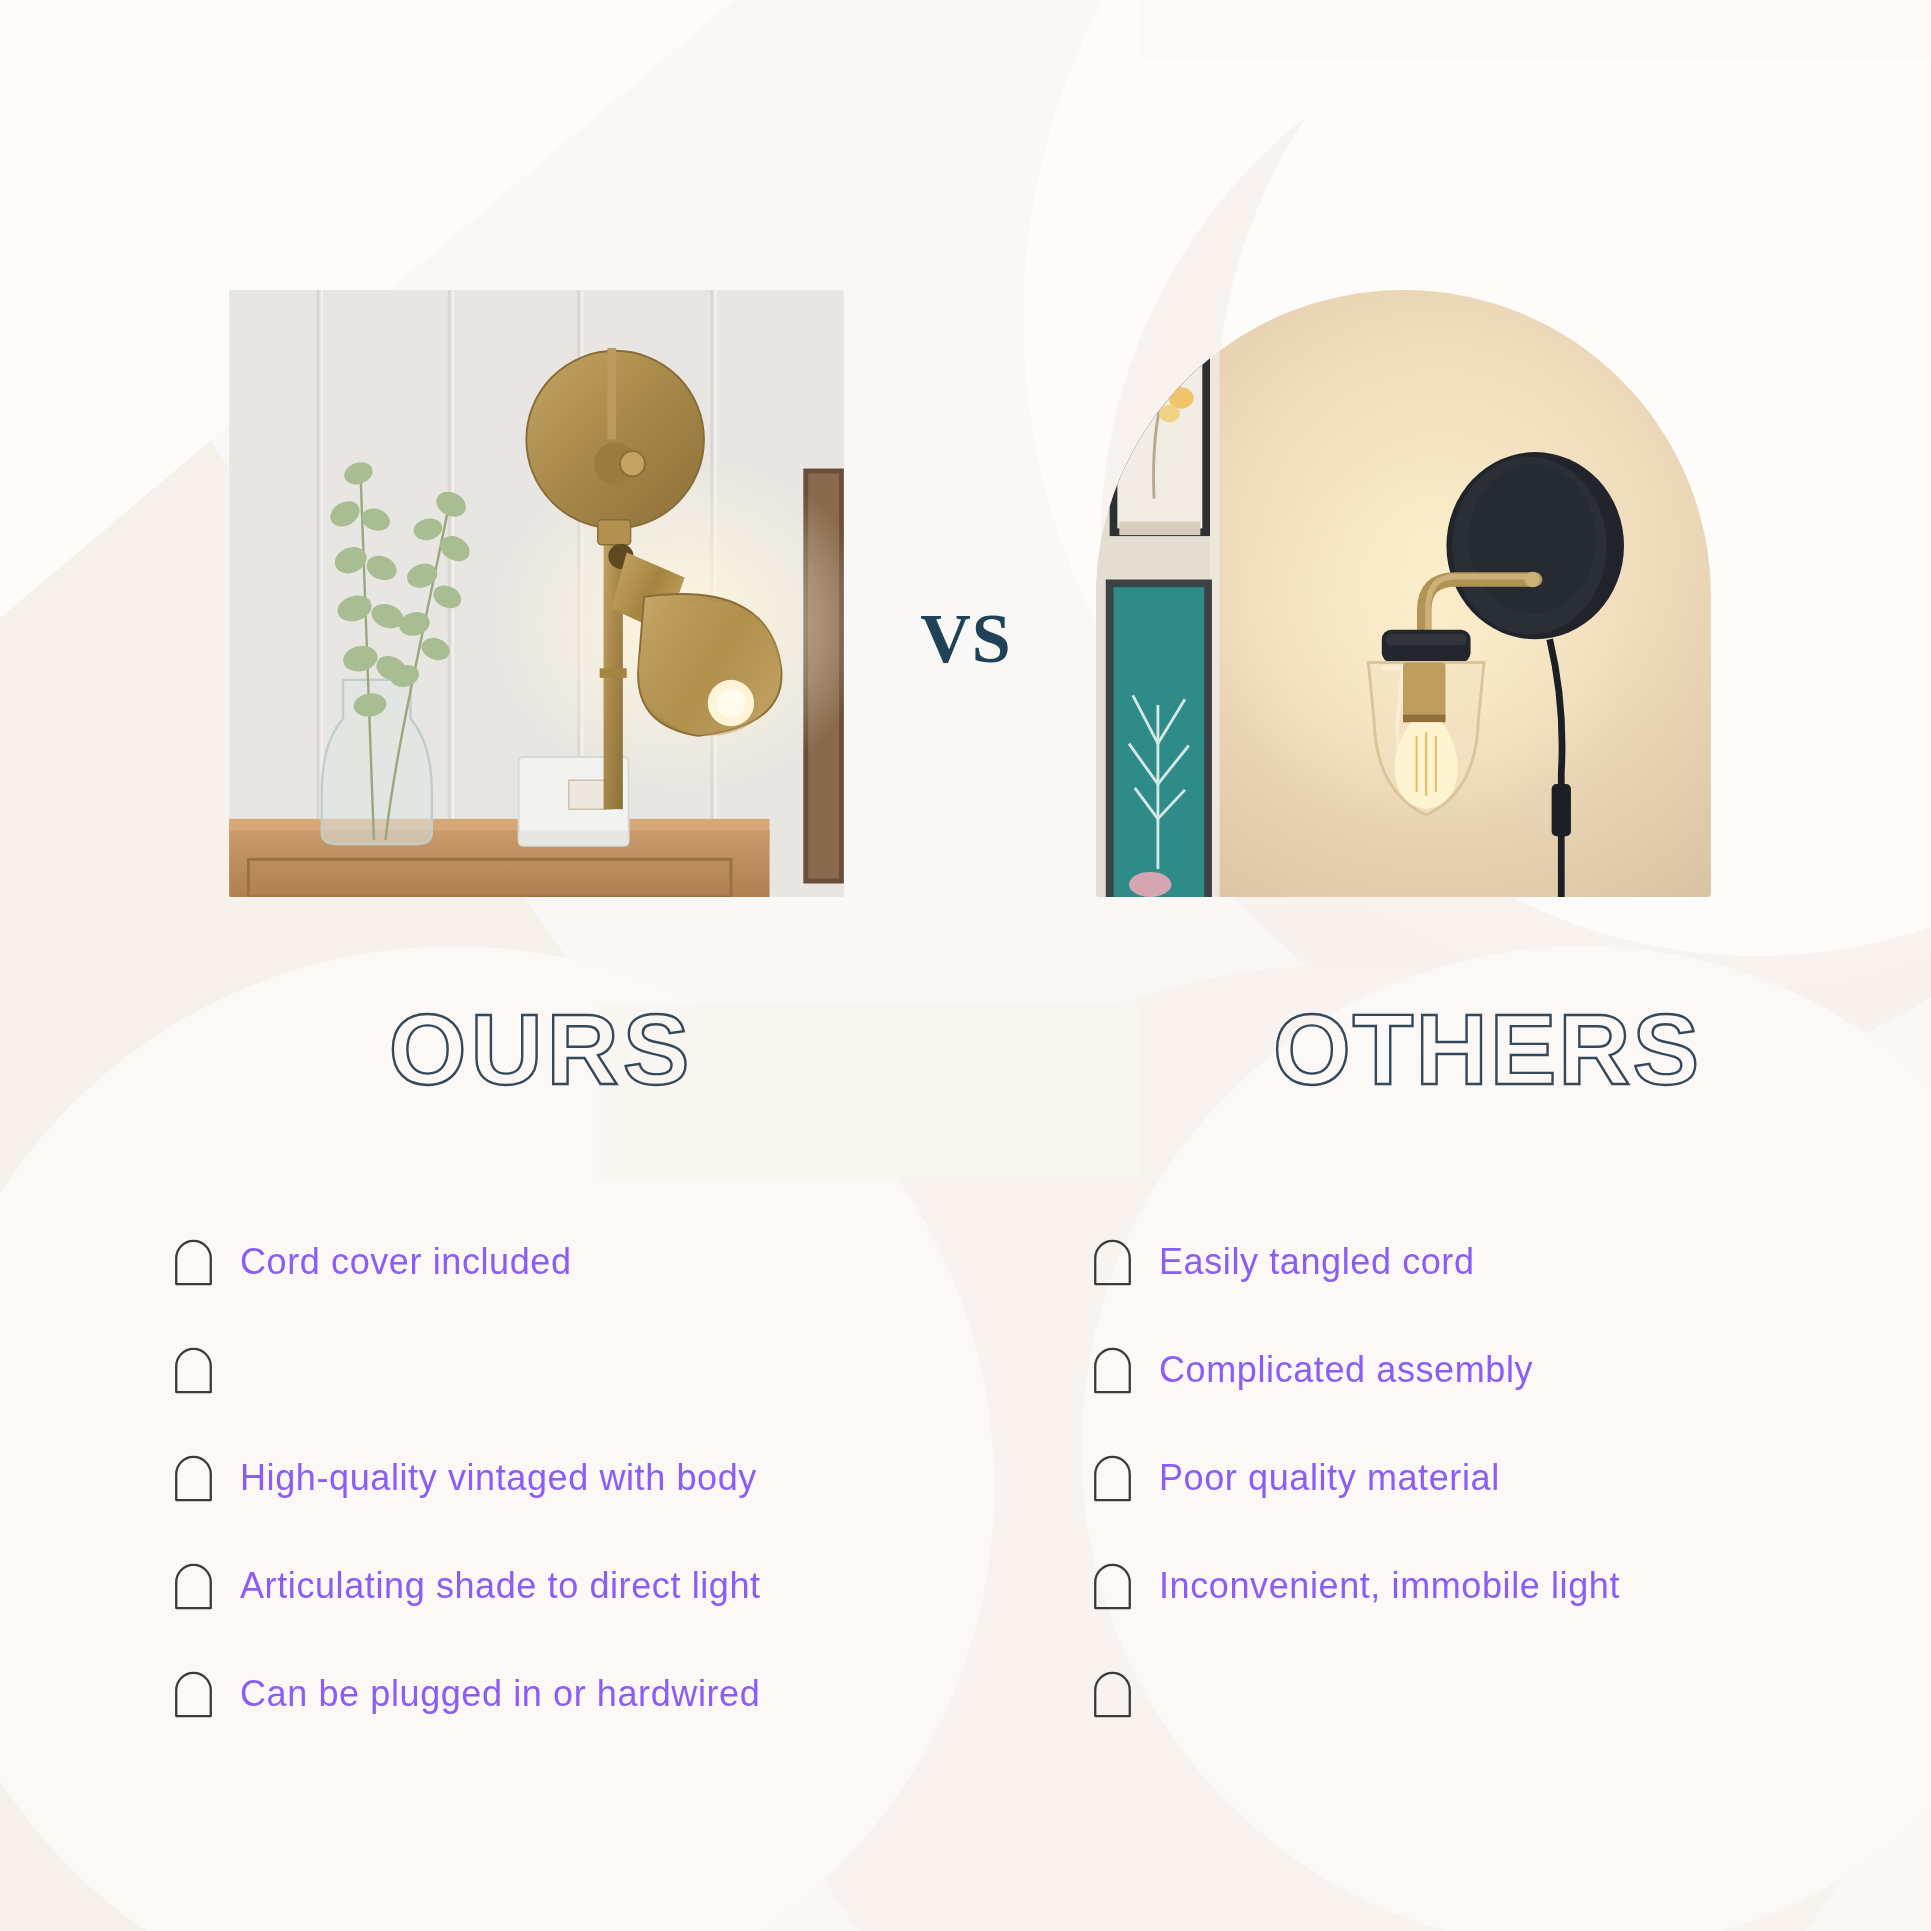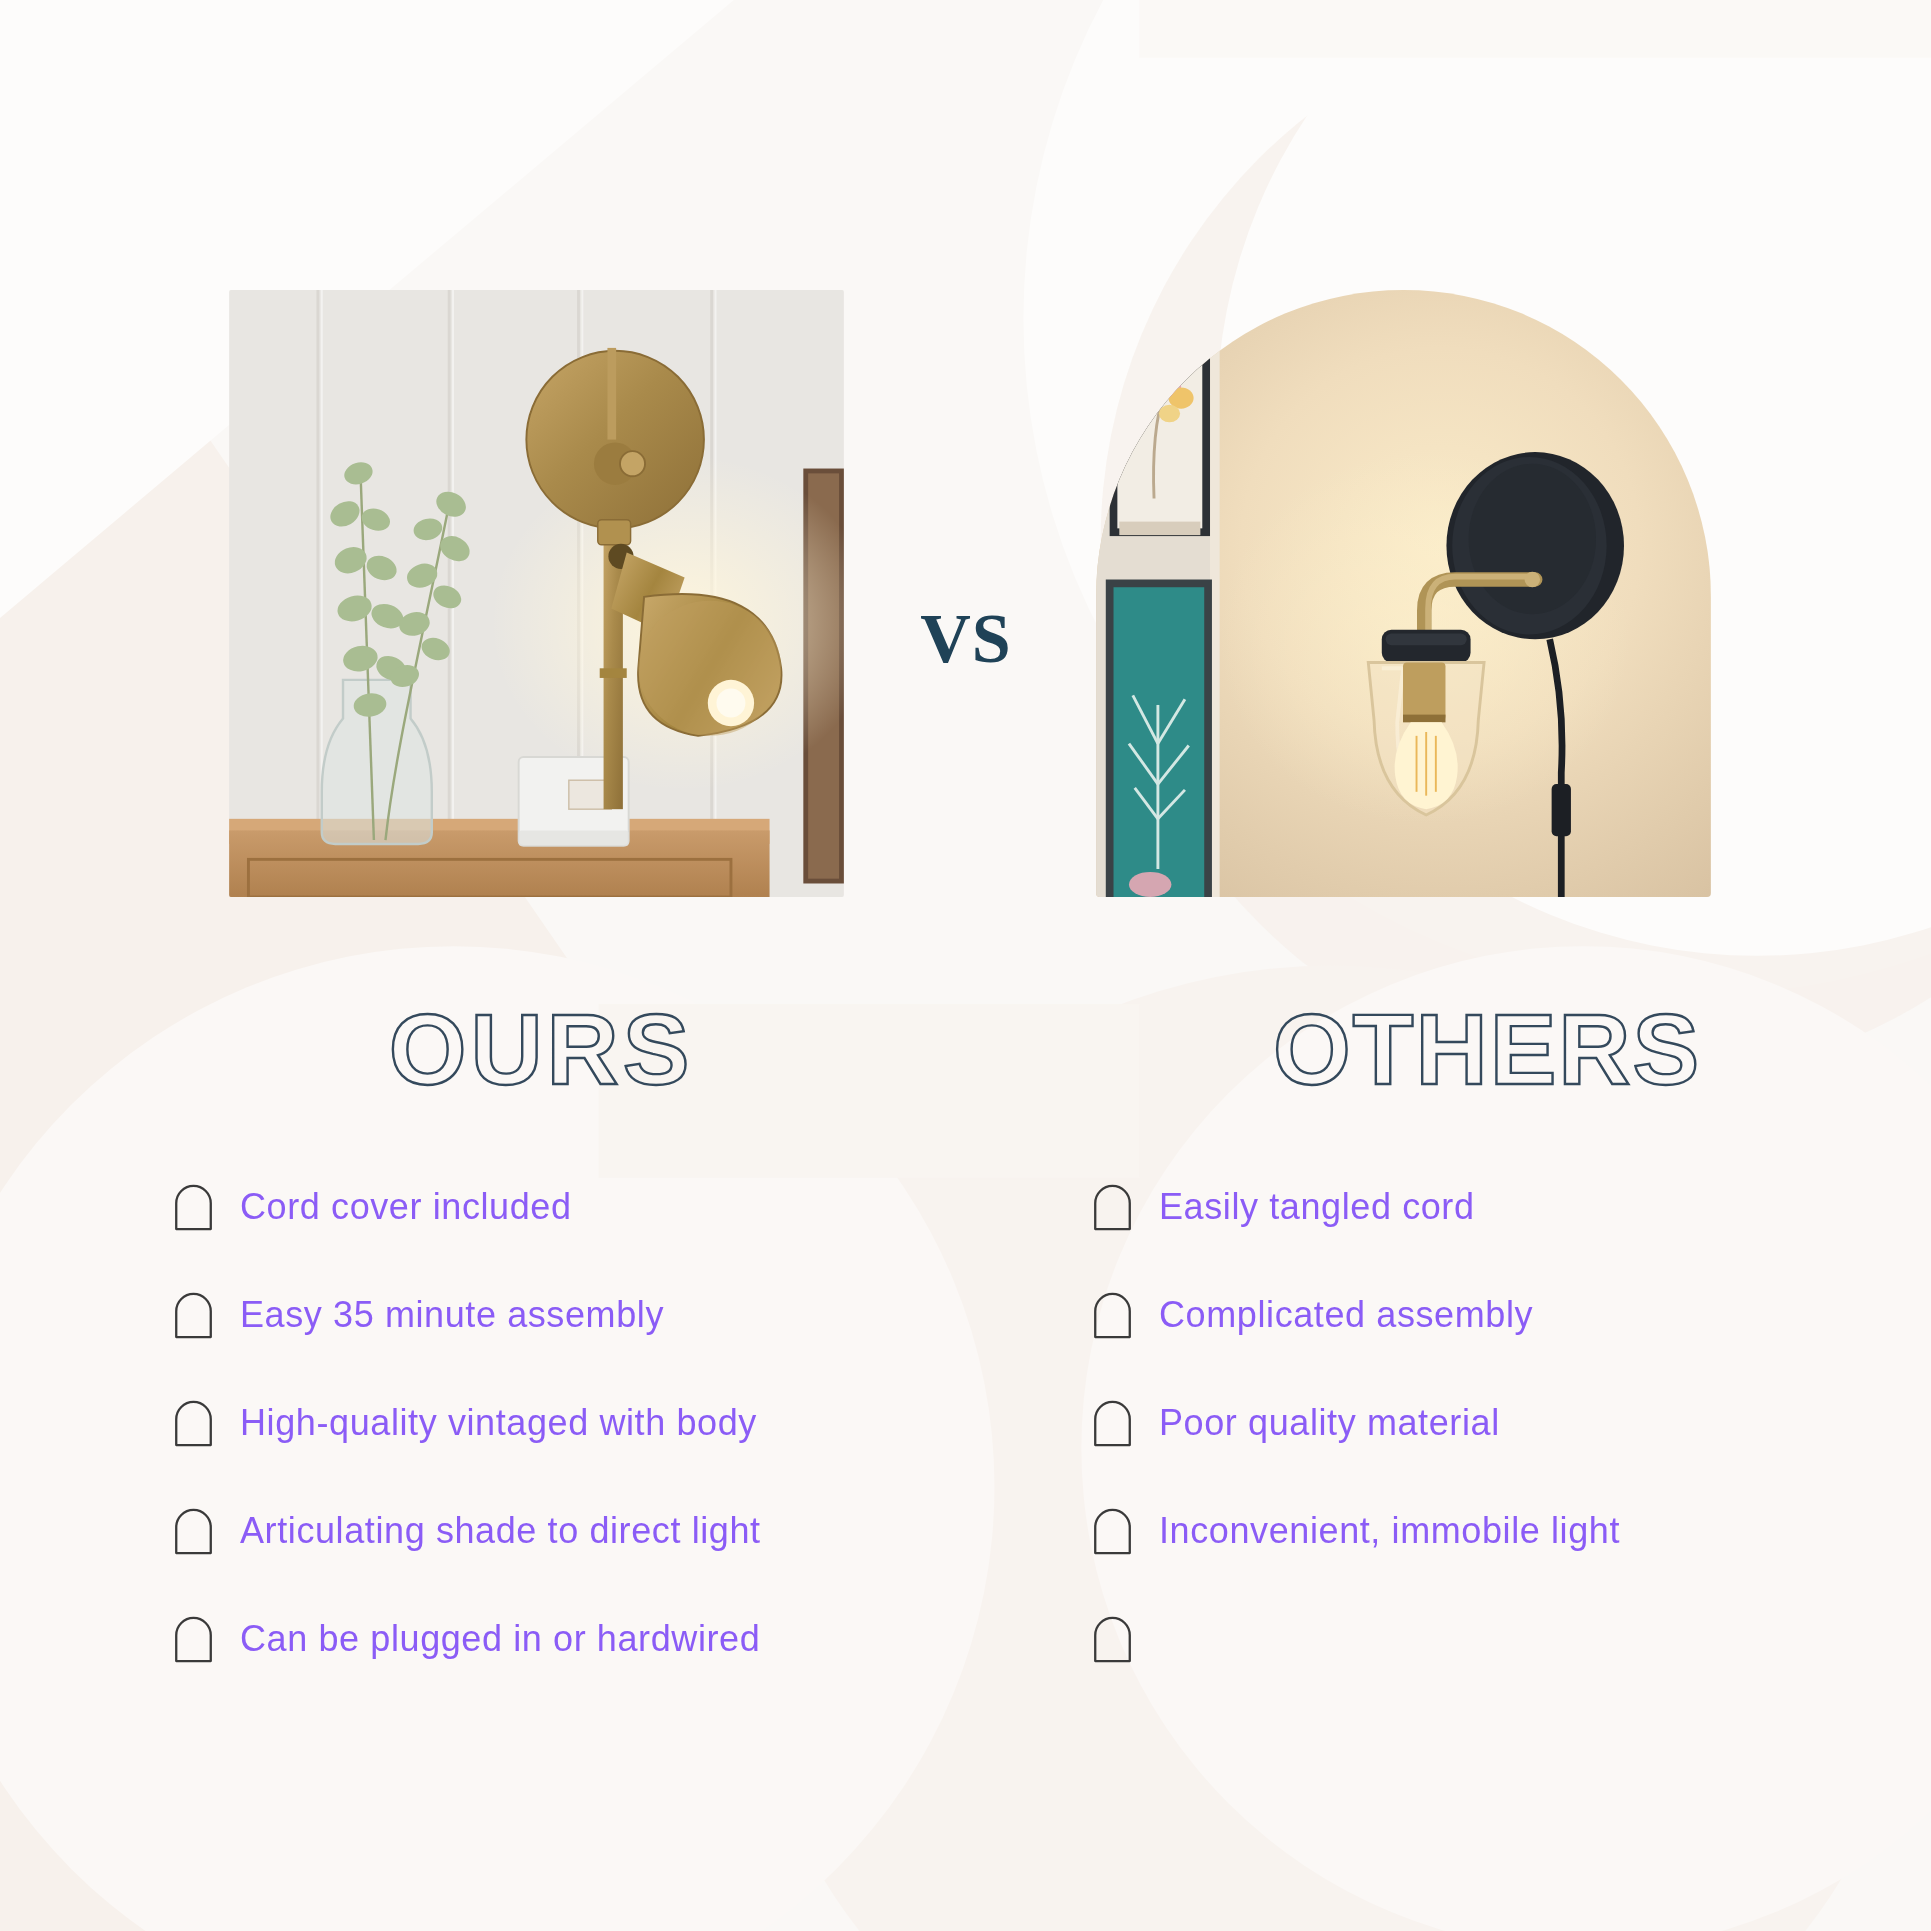--- a/index.html
+++ b/index.html
@@ -42,21 +42,21 @@
 
   .heading {
     font-family:"Liberation Sans", sans-serif;
     font-size:100px;
     font-weight:700;
     letter-spacing:3.9px;
     line-height:1;
     text-align:center;
     color:transparent;
     -webkit-text-stroke:2.4px #34495C;
-    margin-bottom:48px;
+    margin-bottom:103px;
     height:106px;
   }
   #col-others .heading { letter-spacing:1.9px; }
 
   .bullets { list-style:none; padding-left:58px; }
   #col-others .bullets { padding-left:31px; }
 
   .bullet-row {
     display:flex;
     align-items:center;
@@ -288,21 +288,20 @@
       <li class="bullet-row">
         <svg class="arch-icon" viewBox="0 0 40 49">
           <path d="M2 47 L2 20 A18 18 0 0 1 38 20 L38 47 Z" fill="none" stroke="#3A3A3A" stroke-width="2.4" stroke-linejoin="round"></path>
         </svg>
         <span class="bullet-text">Cord cover included</span>
       </li>
       <li class="bullet-row">
         <svg class="arch-icon" viewBox="0 0 40 49">
           <path d="M2 47 L2 20 A18 18 0 0 1 38 20 L38 47 Z" fill="none" stroke="#3A3A3A" stroke-width="2.4" stroke-linejoin="round"></path>
         </svg>
-        <span class="bullet-text">Easy 35 minute assembly</span>
       </li>
       <li class="bullet-row">
         <svg class="arch-icon" viewBox="0 0 40 49">
           <path d="M2 47 L2 20 A18 18 0 0 1 38 20 L38 47 Z" fill="none" stroke="#3A3A3A" stroke-width="2.4" stroke-linejoin="round"></path>
         </svg>
         <span class="bullet-text">High-quality vintaged with body</span>
       </li>
       <li class="bullet-row">
         <svg class="arch-icon" viewBox="0 0 40 49">
           <path d="M2 47 L2 20 A18 18 0 0 1 38 20 L38 47 Z" fill="none" stroke="#3A3A3A" stroke-width="2.4" stroke-linejoin="round"></path>

